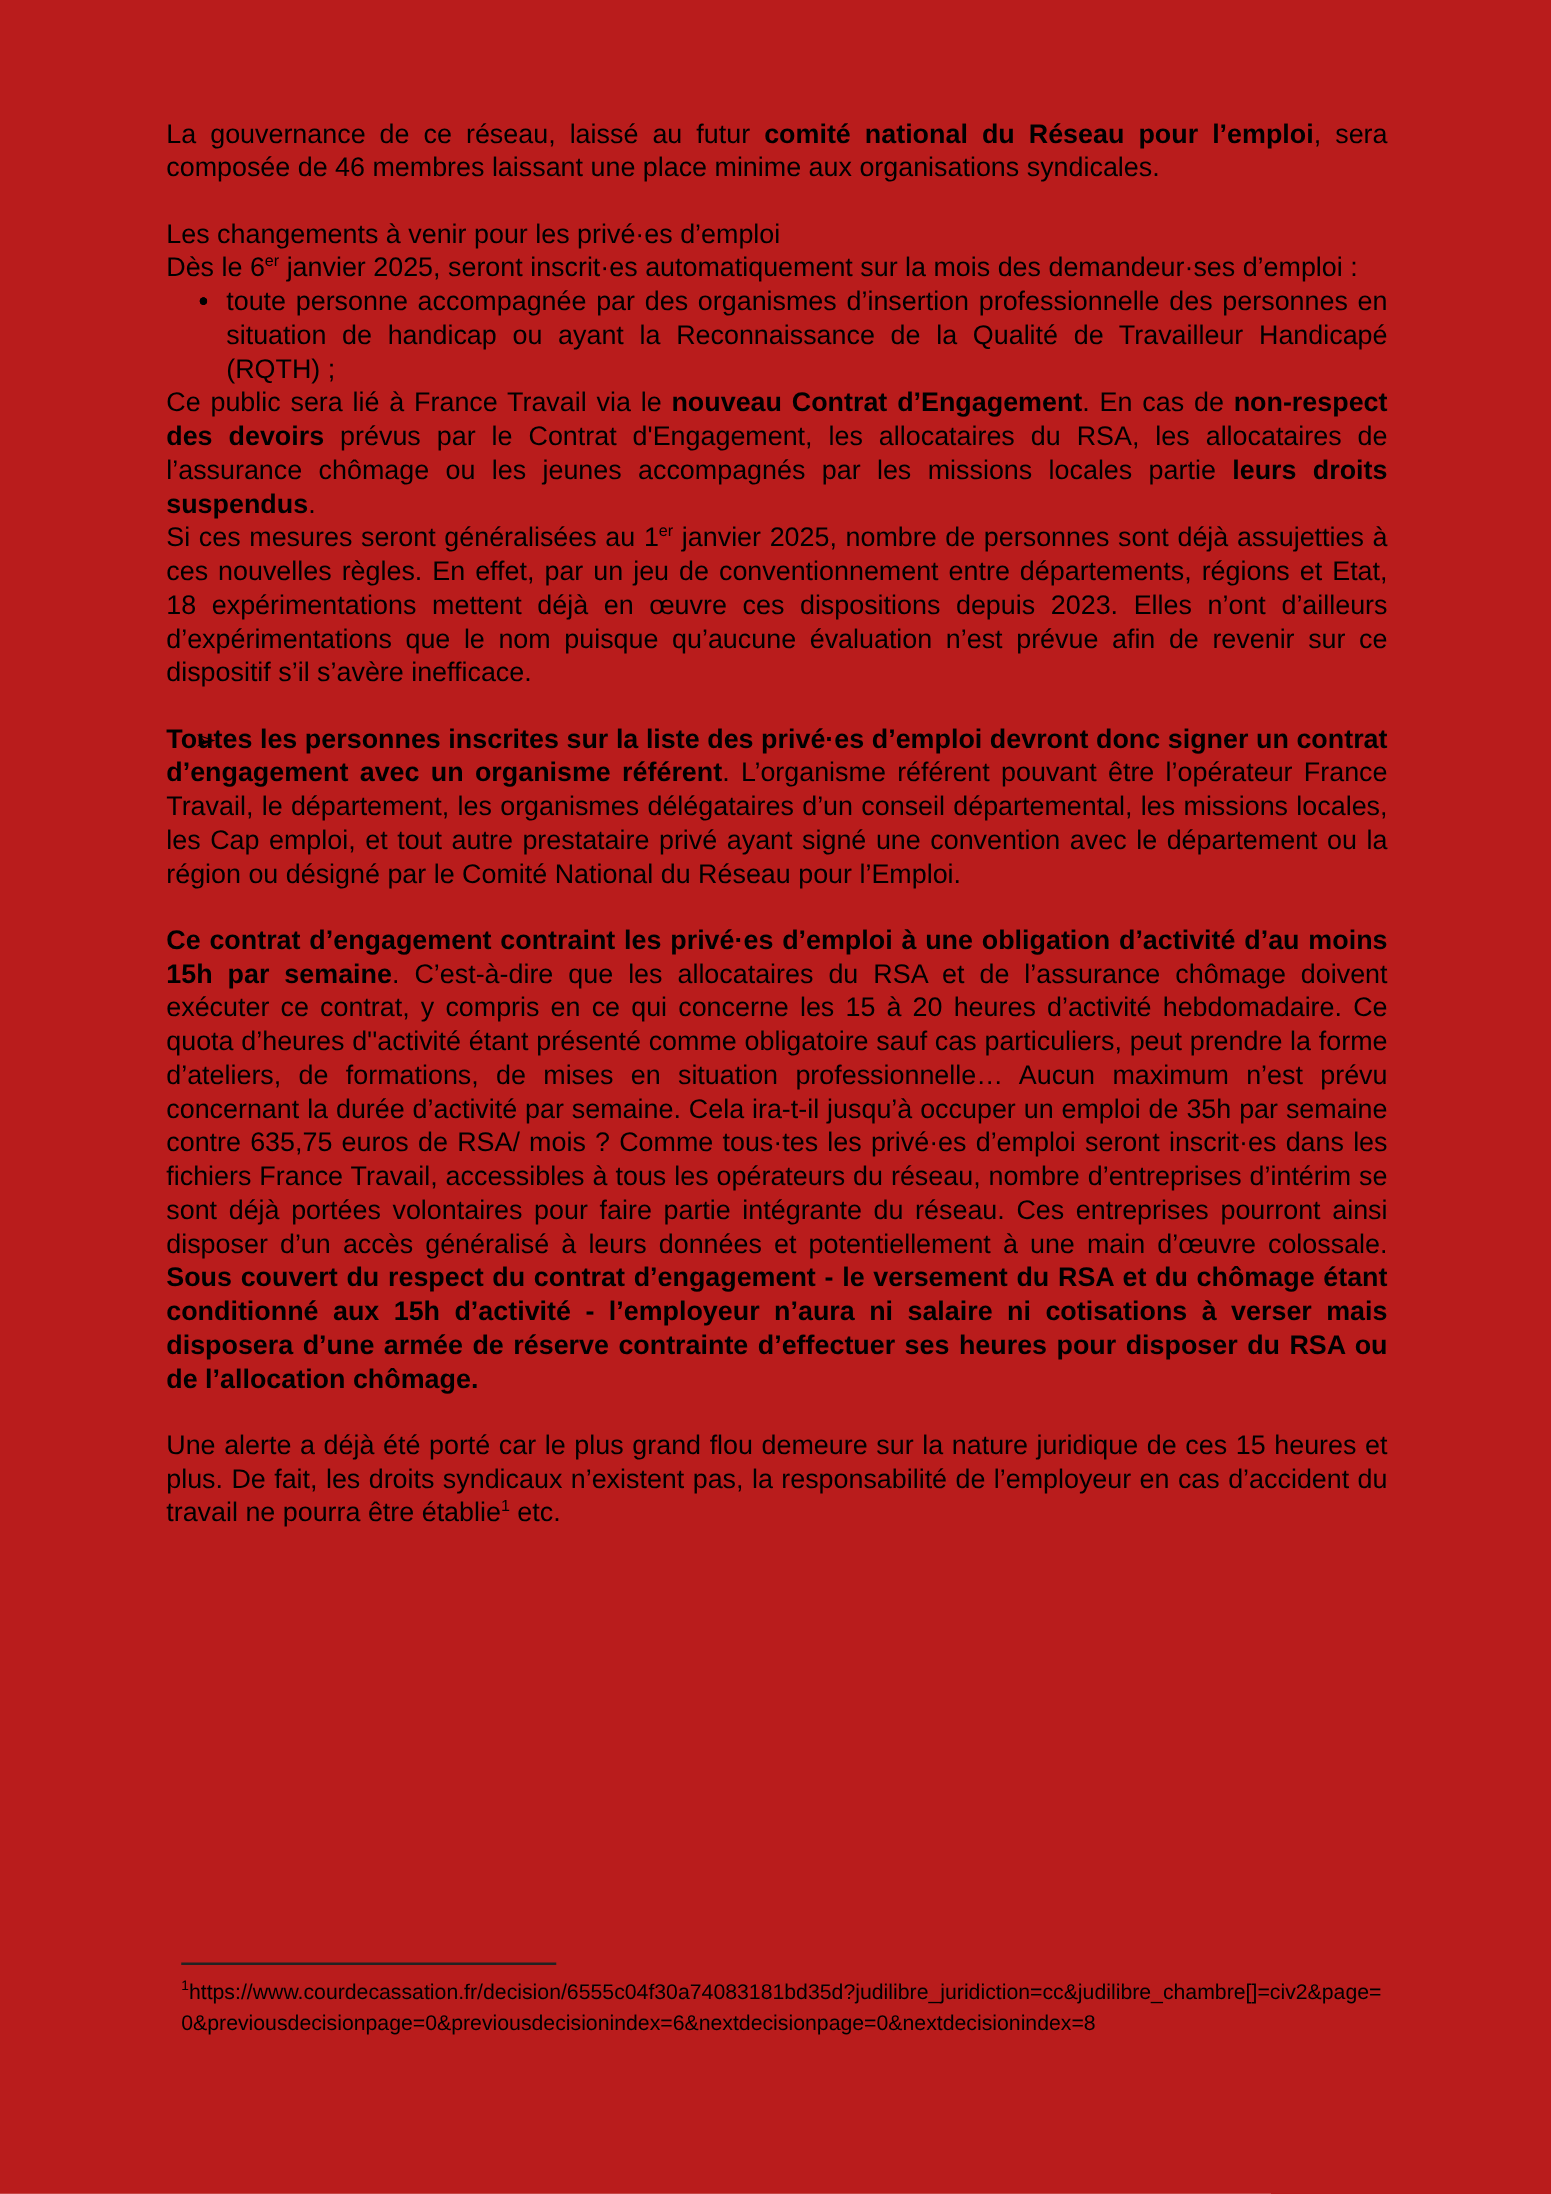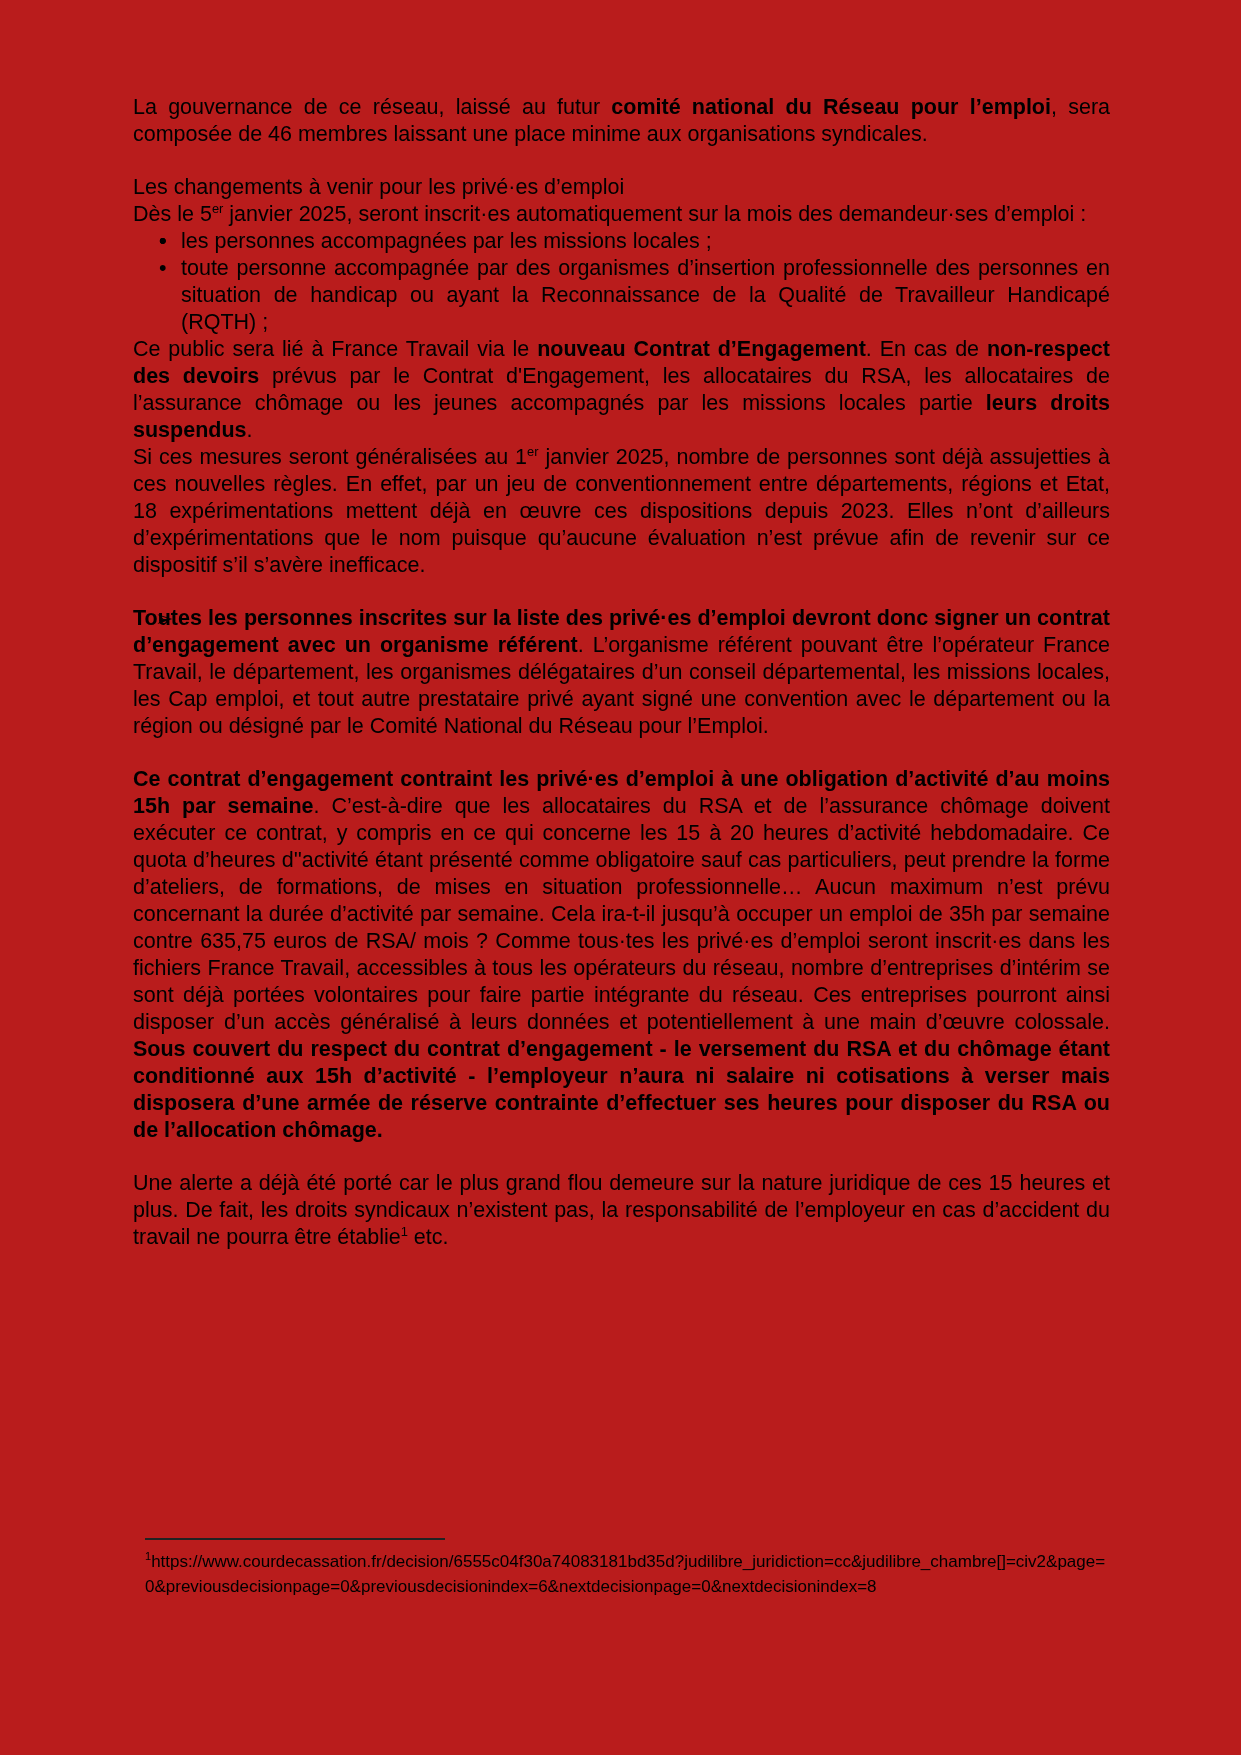--- a/index.html
+++ b/index.html
@@ -42,21 +42,21 @@
     text-align: justify;
     margin: 0;
   }
   ul.bullets li .bullet {
     position: absolute; left: 26px; top: 0;
   }
   .sup { font-size: 0.6em; vertical-align: super; line-height: 0; }
   b { font-weight: bold; }
   .footnote-area {
     position: absolute;
-    left: 145px; top: 1538px; width: 962px;
+    left: 145px; top: 1570px; width: 962px;
   }
   .footnote-rule {
     width: 300px; height: 0;
     border-top: 2px solid #222;
     margin-bottom: 9px;
   }
   .footnote-text {
     font-size: 17px;
     line-height: 25px;
     word-break: break-all;
@@ -67,26 +67,26 @@
 </head>
 <body>
 
 <div class="page">
   <div class="content">
 
     <p class="para mb"><span>La gouvernance de ce réseau, laissé au futur </span><b>comité national du Réseau pour l’emploi</b><span>, sera composée de 46 membres laissant une place minime aux organisations syndicales.</span></p>
 
     <p class="para h1">Les changements à venir pour les privé·es d’emploi</p>
 
-    <p class="para"><span>Dès le 5</span><span class="sup">er</span><span> janvier 2025, seront inscrit·es automatiquement sur la mois des demandeur·ses d’emploi :</span></p>
+    <p class="para"><span>Dès le 6</span><span class="sup">er</span><span> janvier 2025, seront inscrit·es automatiquement sur la mois des demandeur·ses d’emploi :</span></p>
 
     <ul class="bullets mb">
       <li><span class="bullet">•</span></li>
       <li><span class="bullet">•</span></li>
-      <li><span class="bullet">•</span><span>les personnes accompagnées par les missions locales ;</span></li>
+      <li><span class="bullet">•</span></li>
       <li><span class="bullet">•</span><span>toute personne accompagnée par des organismes d’insertion professionnelle des personnes en situation de handicap ou ayant la Reconnaissance de la Qualité de Travailleur Handicapé (RQTH) ;</span></li>
     </ul>
 
     <p class="para"><span>Ce public sera lié à France Travail via le </span><b>nouveau Contrat d’Engagement</b><span>. En cas de </span><b>non-respect des devoirs</b><span> prévus par le Contrat d'Engagement, les allocataires du RSA, les allocataires de l’assurance chômage ou les jeunes accompagnés par les missions locales partie </span><b>leurs droits suspendus</b><span>.</span></p>
 
     <p class="para mb"><span>Si ces mesures seront généralisées au 1</span><span class="sup">er</span><span> janvier 2025, nombre de personnes sont déjà assujetties à ces nouvelles règles. En effet, par un jeu de conventionnement entre départements, régions et Etat, 18 expérimentations mettent déjà en œuvre ces dispositions depuis 2023. Elles n’ont d’ailleurs d’expérimentations que le nom puisque qu’aucune évaluation n’est prévue afin de revenir sur ce dispositif s’il s’avère inefficace.</span></p>
 
     <p class="para h2 mb"><span class="arrow">➢</span></p>
 
     <p class="para mb"><b>Toutes les personnes inscrites sur la liste des privé·es d’emploi devront donc signer un contrat d’engagement avec un organisme référent</b><span>. L’organisme référent pouvant être l’opérateur France Travail, le département, les organismes délégataires d’un conseil départemental, les missions locales, les Cap emploi, et tout autre prestataire privé ayant signé une convention avec le département ou la région ou désigné par le Comité National du Réseau pour l’Emploi.</span></p>

